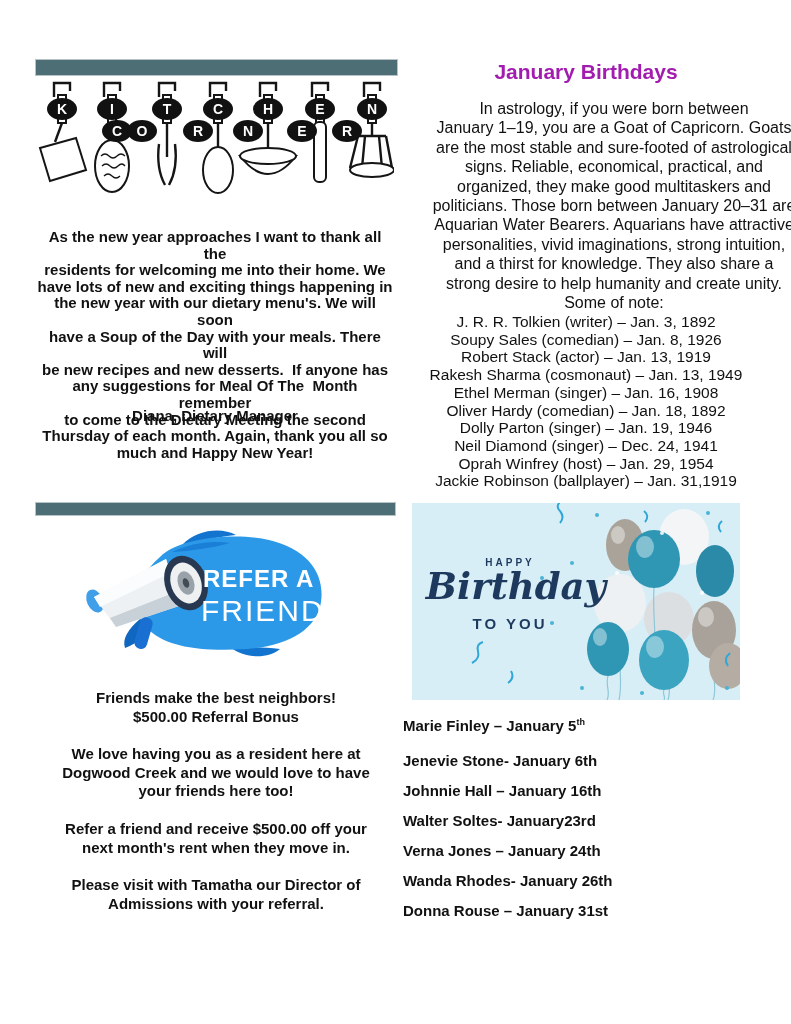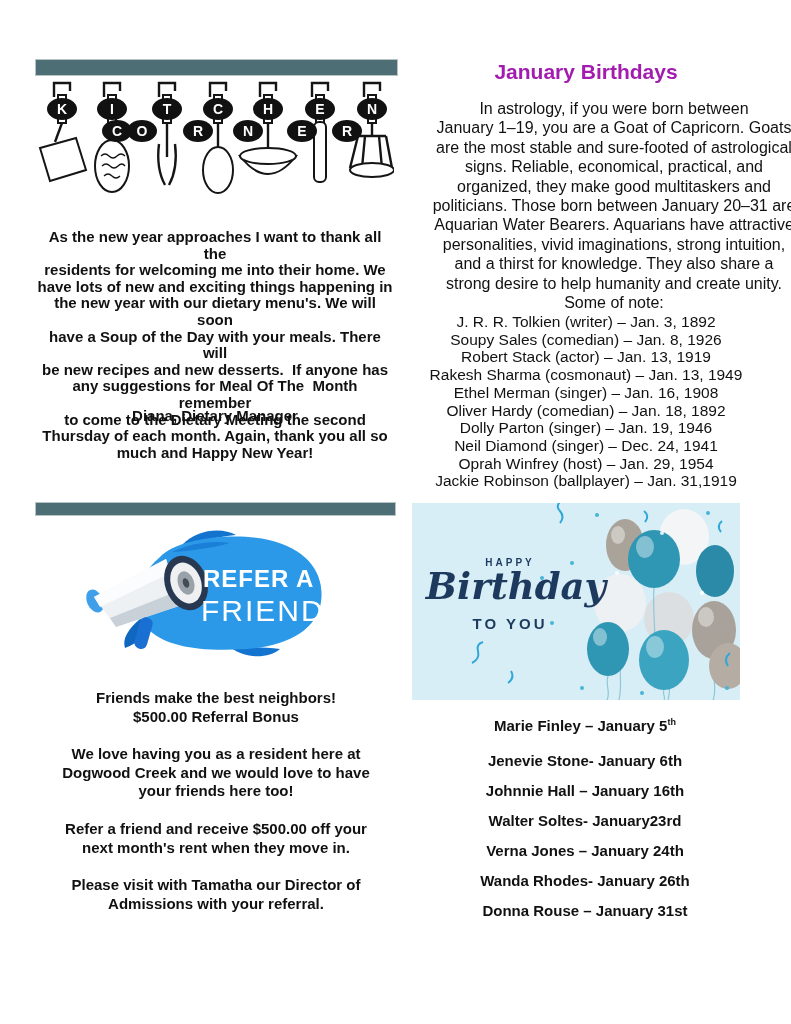--- a/index.html
+++ b/index.html
@@ -23,21 +23,21 @@
   #notables{left:400px;top:313px;width:372px;text-align:center;}
   .notable{font-size:15.5px;line-height:17.7px;}
   #bday-card{left:412px;top:503px;width:328px;height:197px;background:#d8eef6;}
   #balloons{position:absolute;left:0;top:0;width:328px;height:197px;}
   .bc-happy{position:absolute;left:58px;top:54px;width:80px;text-align:center;
             color:#1d3a5e;font-size:10px;font-weight:bold;letter-spacing:3px;}
   .bc-script{position:absolute;left:-2px;top:60px;width:196px;text-align:right;color:#1d3a5e;
              font-family:"DejaVu Serif", serif;font-style:italic;font-weight:bold;font-size:37px;line-height:46px;}
   .bc-toyou{position:absolute;left:58px;top:112px;width:80px;text-align:center;
             color:#1d3a5e;font-size:15px;font-weight:bold;letter-spacing:3px;}
-  #residents{left:403px;top:714px;width:364px;text-align:center;}
+  #residents{left:403px;top:714px;width:364px;}
   .resident{font-weight:bold;font-size:15px;line-height:16px;margin-bottom:14px;}
   .resident:first-child{margin-bottom:19px;}
   .resident sup{font-size:9px;}
   svg text.badge{fill:#fff;font-family:"Liberation Sans", sans-serif;font-weight:bold;font-size:14px;text-anchor:middle;}
   svg .ut{stroke:#151515;stroke-width:2;fill:#ffffff;}
   svg .utl{stroke:#151515;stroke-width:2.4;fill:none;}
 </style>
 </head>
 <body>
 

